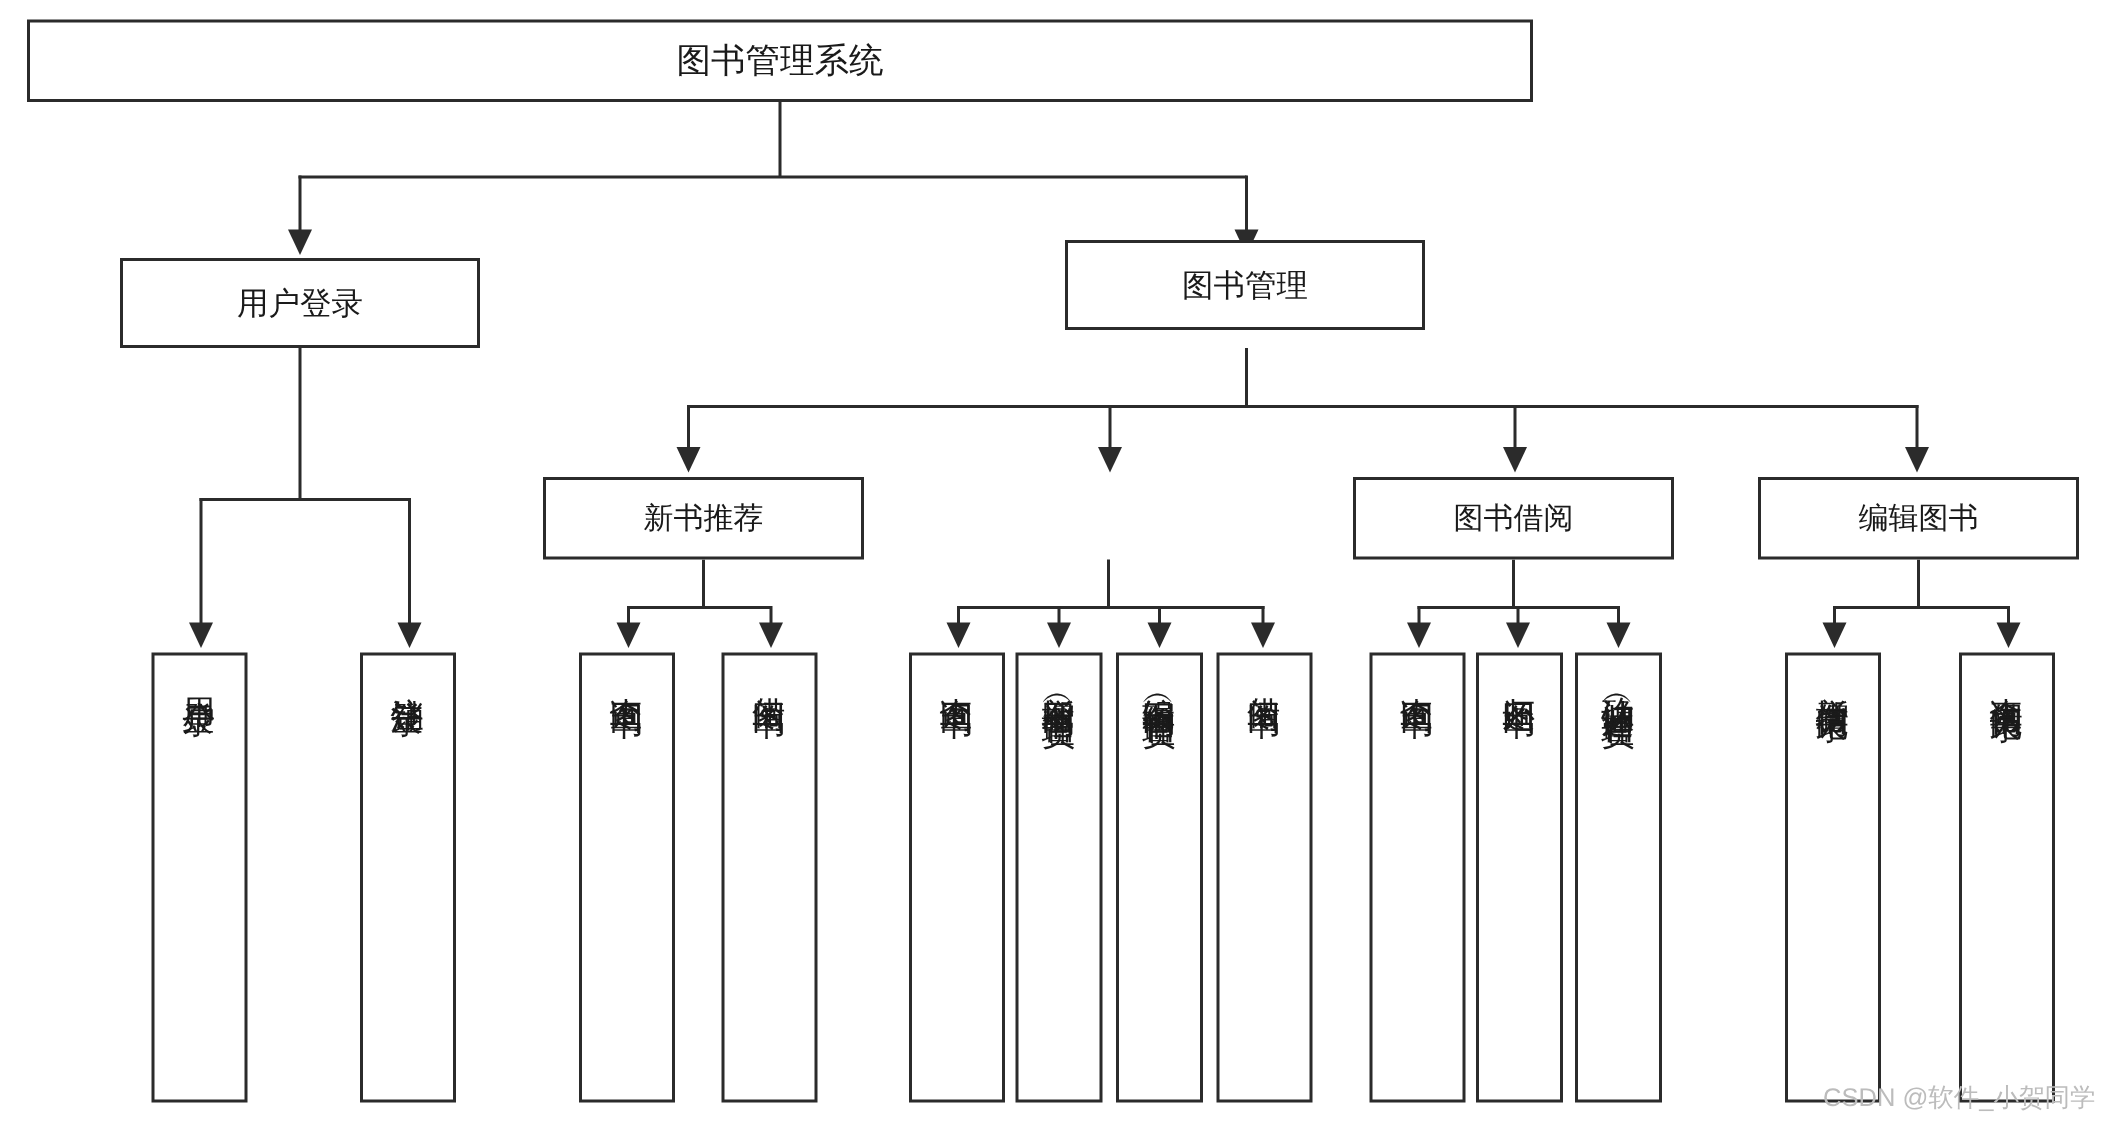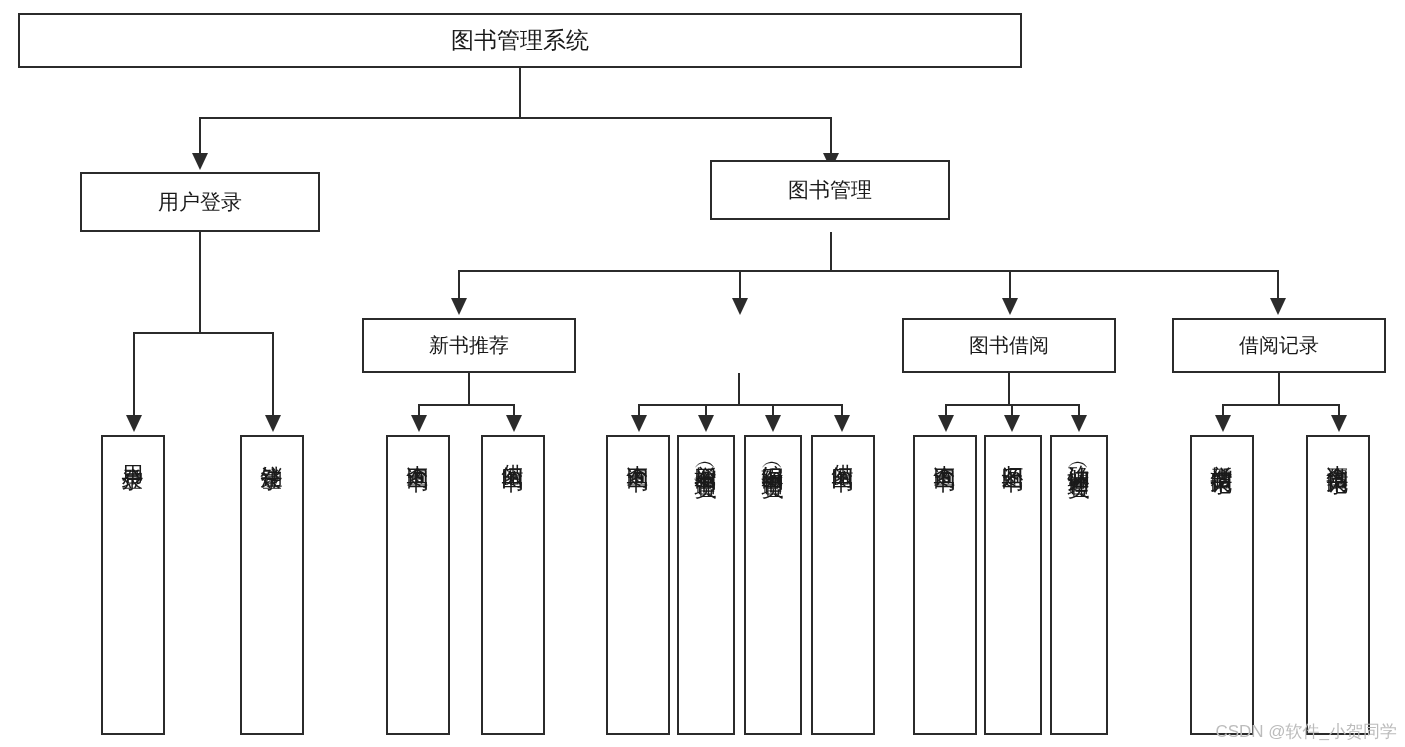--- a/index.html
+++ b/index.html
@@ -124,21 +124,21 @@
   <div class="edge v" style="left:1277px; top:270px; height:30px;"></div>
   <div class="arrow" style="left:1270px; top:298px;"></div>
 
   <div class="node level3" style="left:362px; top:318px; width:214px; height:55px;">
     <span>新书推荐</span>
   </div>
   <div class="node level3" style="left:902px; top:318px; width:214px; height:55px;">
     <span>图书借阅</span>
   </div>
   <div class="node level3" style="left:1172px; top:318px; width:214px; height:55px;">
-    <span>借阅记录</span>
+    <span>编辑图书</span>
   </div>
 
   <div class="edge v" style="left:468px; top:373px; height:32px;"></div>
   <div class="edge h" style="left:418px; top:404px; width:96px;"></div>
   <div class="edge v" style="left:418px; top:404px; height:13px;"></div>
   <div class="arrow" style="left:411px; top:415px;"></div>
   <div class="edge v" style="left:513px; top:404px; height:13px;"></div>
   <div class="arrow" style="left:506px; top:415px;"></div>
 
   <div class="edge v" style="left:738px; top:373px; height:32px;"></div>

